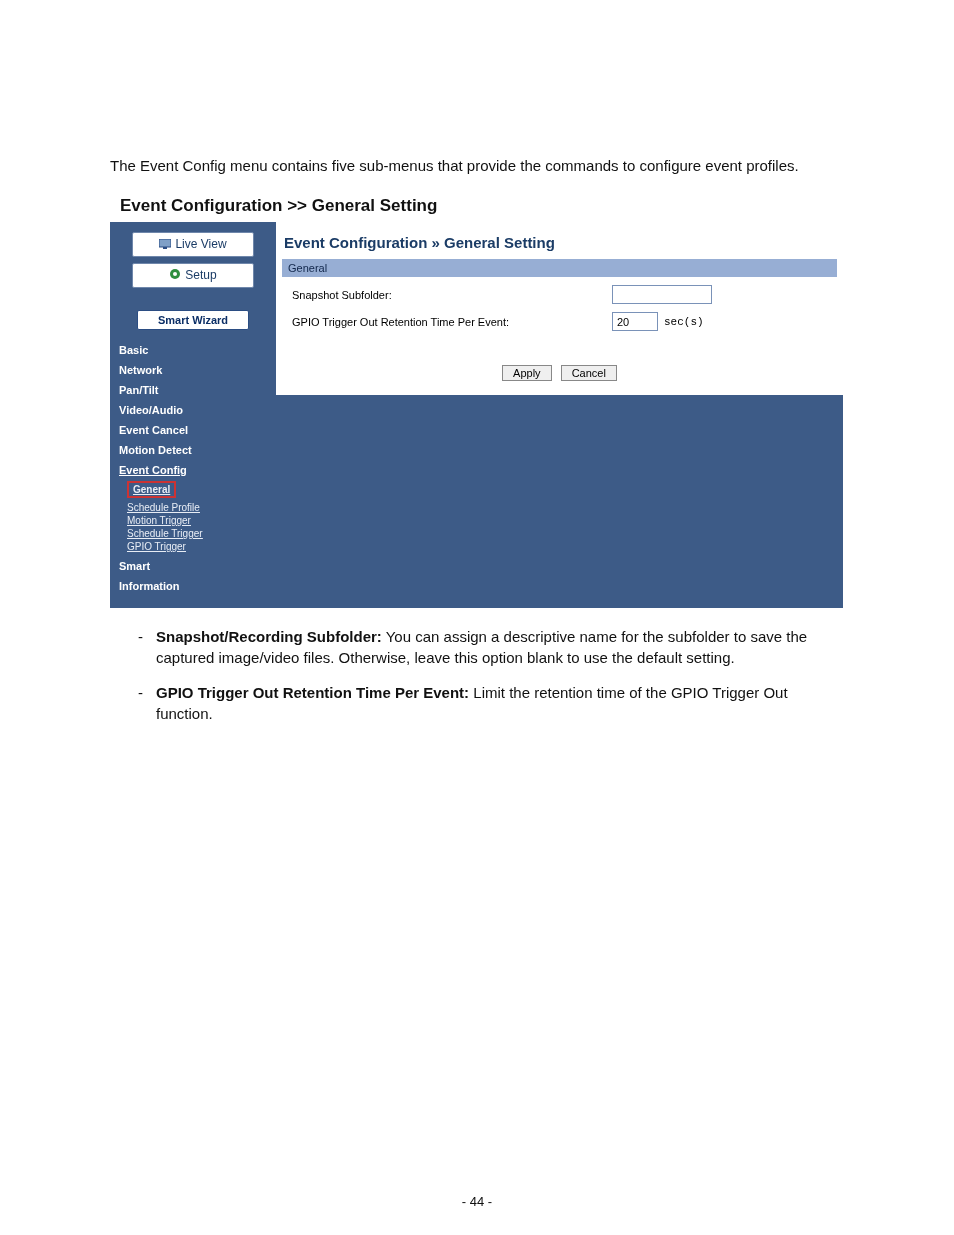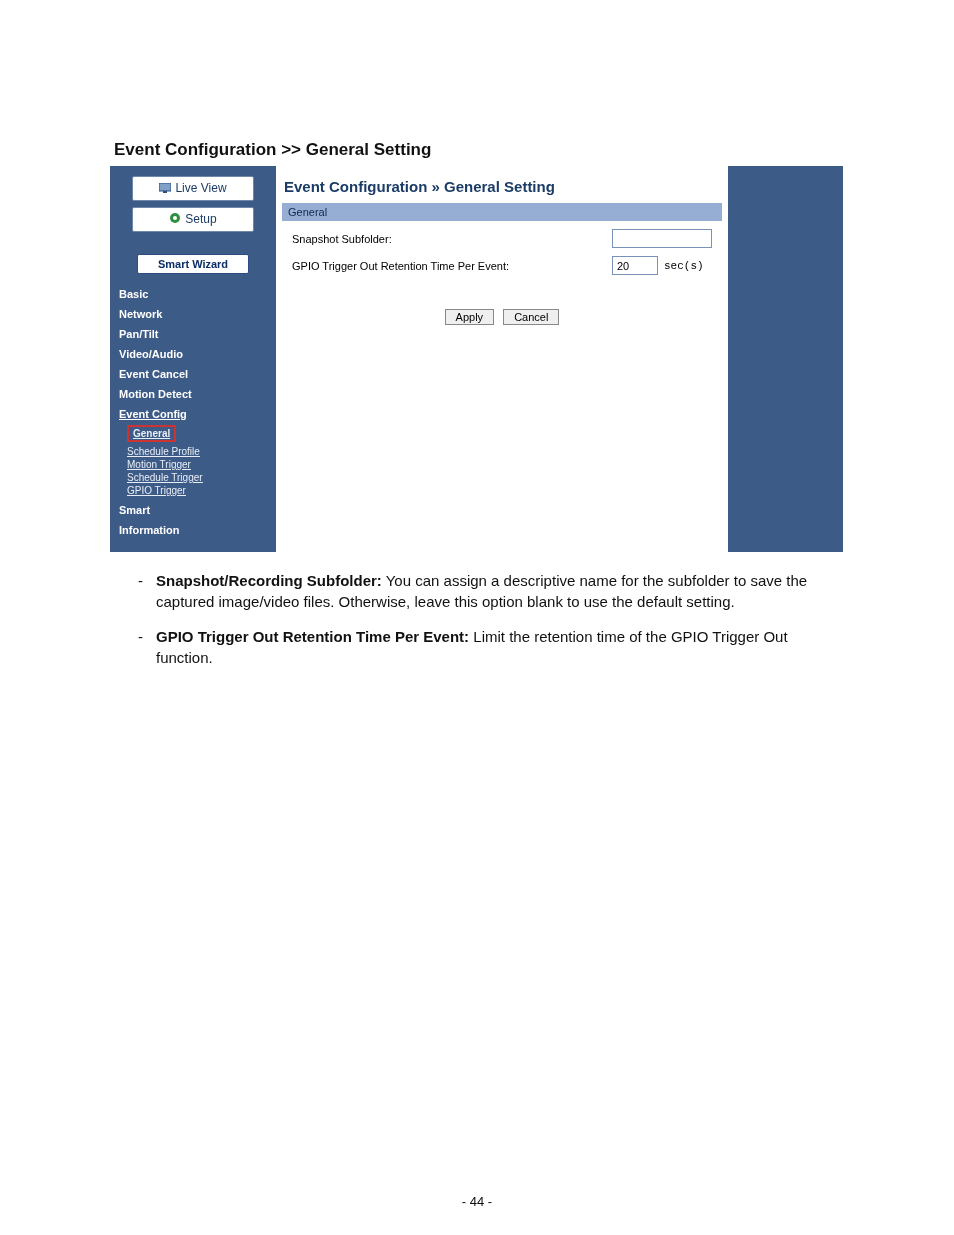--- a/index.html
+++ b/index.html
@@ -14,21 +14,21 @@
     padding: 140px 110px 40px 110px;
   }
   .intro {
     font-size: 15px;
     line-height: 1.4;
     margin-bottom: 20px;
   }
   .section-heading {
     font-size: 17px;
     font-weight: 700;
-    margin: 0 0 6px 4px;
+    margin: 0 0 6px 10px;
   }
   
   .shot {
     width: 733px;
     height: 386px;
     margin: 6px 0 18px 0;
     display: flex;
     font-family: Tahoma, Arial, sans-serif;
     font-size: 11px;
   }
@@ -106,21 +106,21 @@
     padding: 1px 4px;
     display: inline-block;
     text-decoration: underline;
     font-weight: 700;
     background: #3d5b87;
   }
   .content {
     flex: 1;
     background: #fff;
     display: flex;
-    flex-direction: row;
+    flex-direction: column;
   }
   .content-top {
     background: #fff;
     padding: 8px 6px 0 6px;
   }
   .breadcrumb {
     color: #1b3c66;
     font-size: 15px;
     font-weight: 700;
     padding: 4px 0 8px 2px;
@@ -200,20 +200,21 @@
     width: 954px;
     text-align: center;
     bottom: 26px;
     font-size: 13px;
   }
 </style>
 </head>
 <body>
 
 <div class="page">
+  <p class="intro">The Event Config menu contains five sub-menus that provide the commands to configure event profiles.</p>
   <h3 class="section-heading">Event Configuration &gt;&gt; General Setting</h3>
 
   <div class="shot">
     <div class="sidebar">
       <span class="tab-btn">
         <span class="ic">
           <svg width="12" height="10">
               <rect x="0" y="0" width="12" height="8" fill="#7fa0c7" stroke="#2b4d83"></rect>
               <rect x="4" y="8" width="4" height="2" fill="#2b4d83"></rect>
             </svg>

